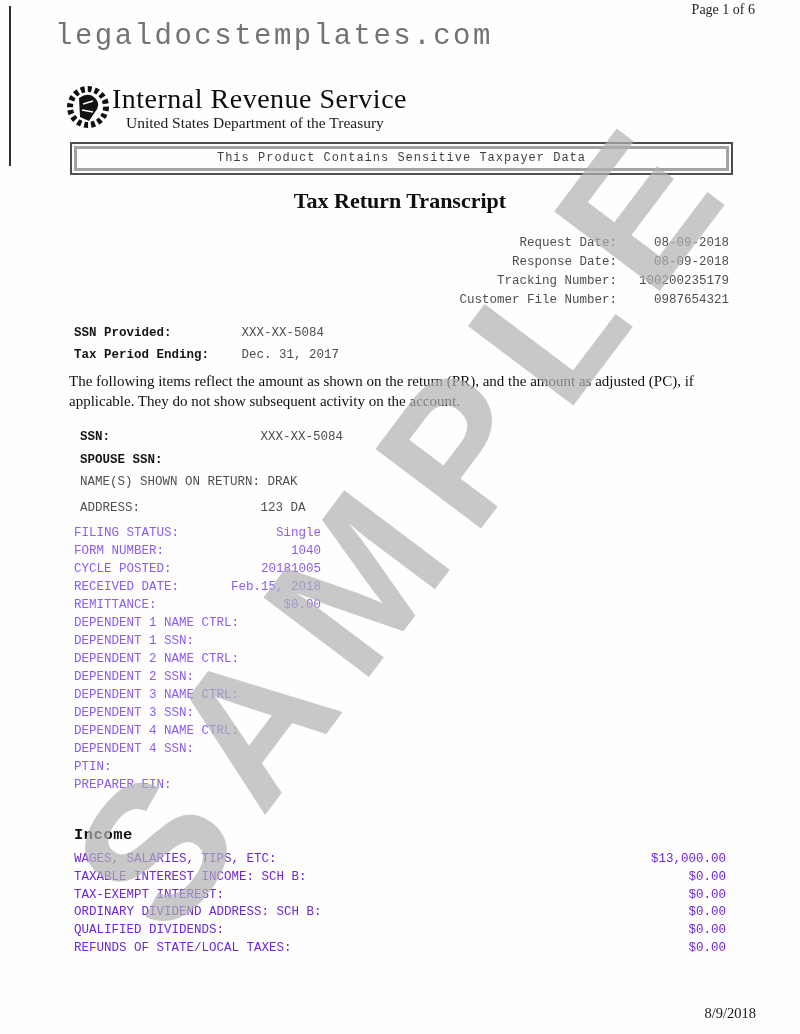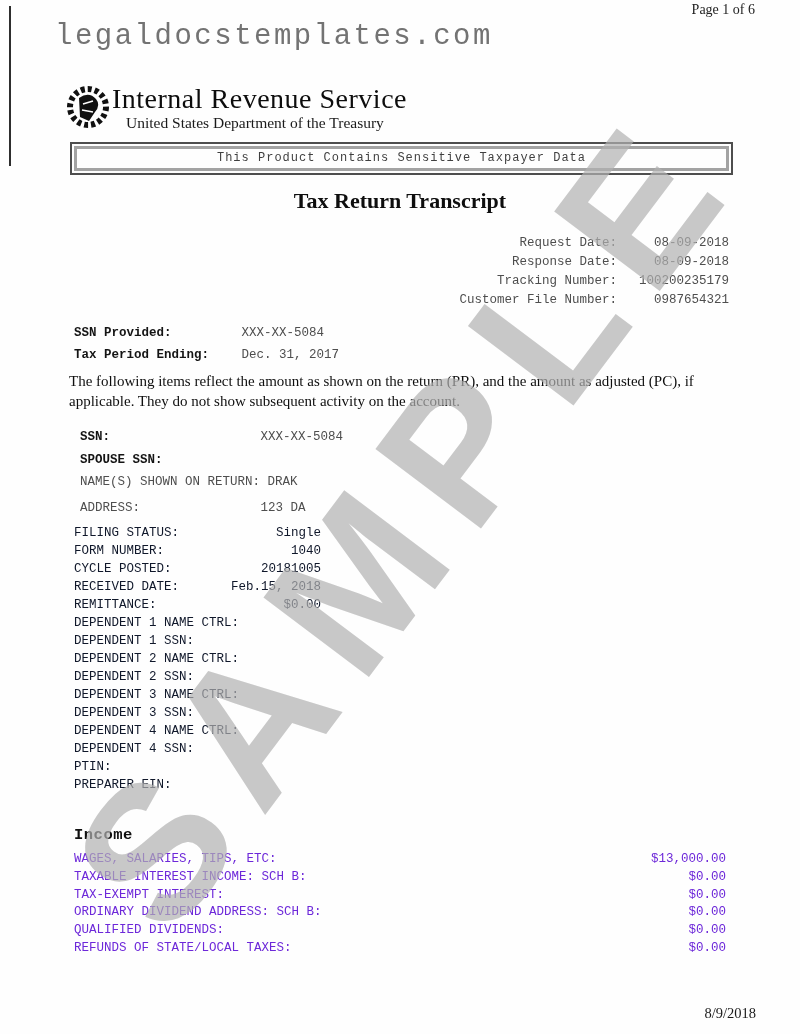--- a/index.html
+++ b/index.html
@@ -43,21 +43,21 @@
   .intro{
     position:absolute; top:372px; left:69px; width:668px;
     font-size:15px; line-height:19.5px; color:#0f0f0f;
   }
   .taxpayer-block{position:absolute; top:426px; left:80px; font-size:12.5px; line-height:22.5px;}
   .tp-label{display:inline-block; min-width:173px; color:#4e4e4e;}
   .tp-label.bold{font-weight:bold; color:#141414;}
   .tp-value{color:#4e4e4e;}
   .tp-row.address-row{margin-top:3px;}
   .return-details{position:absolute; top:524px; left:74px; width:247px;}
-  .rd-row{display:flex; justify-content:space-between; line-height:18px; font-size:12.5px; color:#0f172a;}
+  .rd-row{display:flex; justify-content:space-between; line-height:18px; font-size:12.5px; color:#8b5cf6;}
   .income-section{position:absolute; top:826px; left:74px; width:652px;}
   .income-heading{
     font-weight:bold; font-size:15.5px; color:#101010; letter-spacing:0.5px; margin-bottom:7px;
   }
   .inc-row{display:flex; justify-content:space-between; line-height:17.8px; font-size:12.5px; color:#6d28d9;}
   .footer-date{position:absolute; top:1005px; right:44px; font-size:14.5px; color:#1a1a1a;}
   .watermark{
     position:absolute; top:520px; left:404px;
     transform:translate(-50%,-50%) rotate(-53deg);
     font-family:"Liberation Sans","DejaVu Sans",sans-serif;

